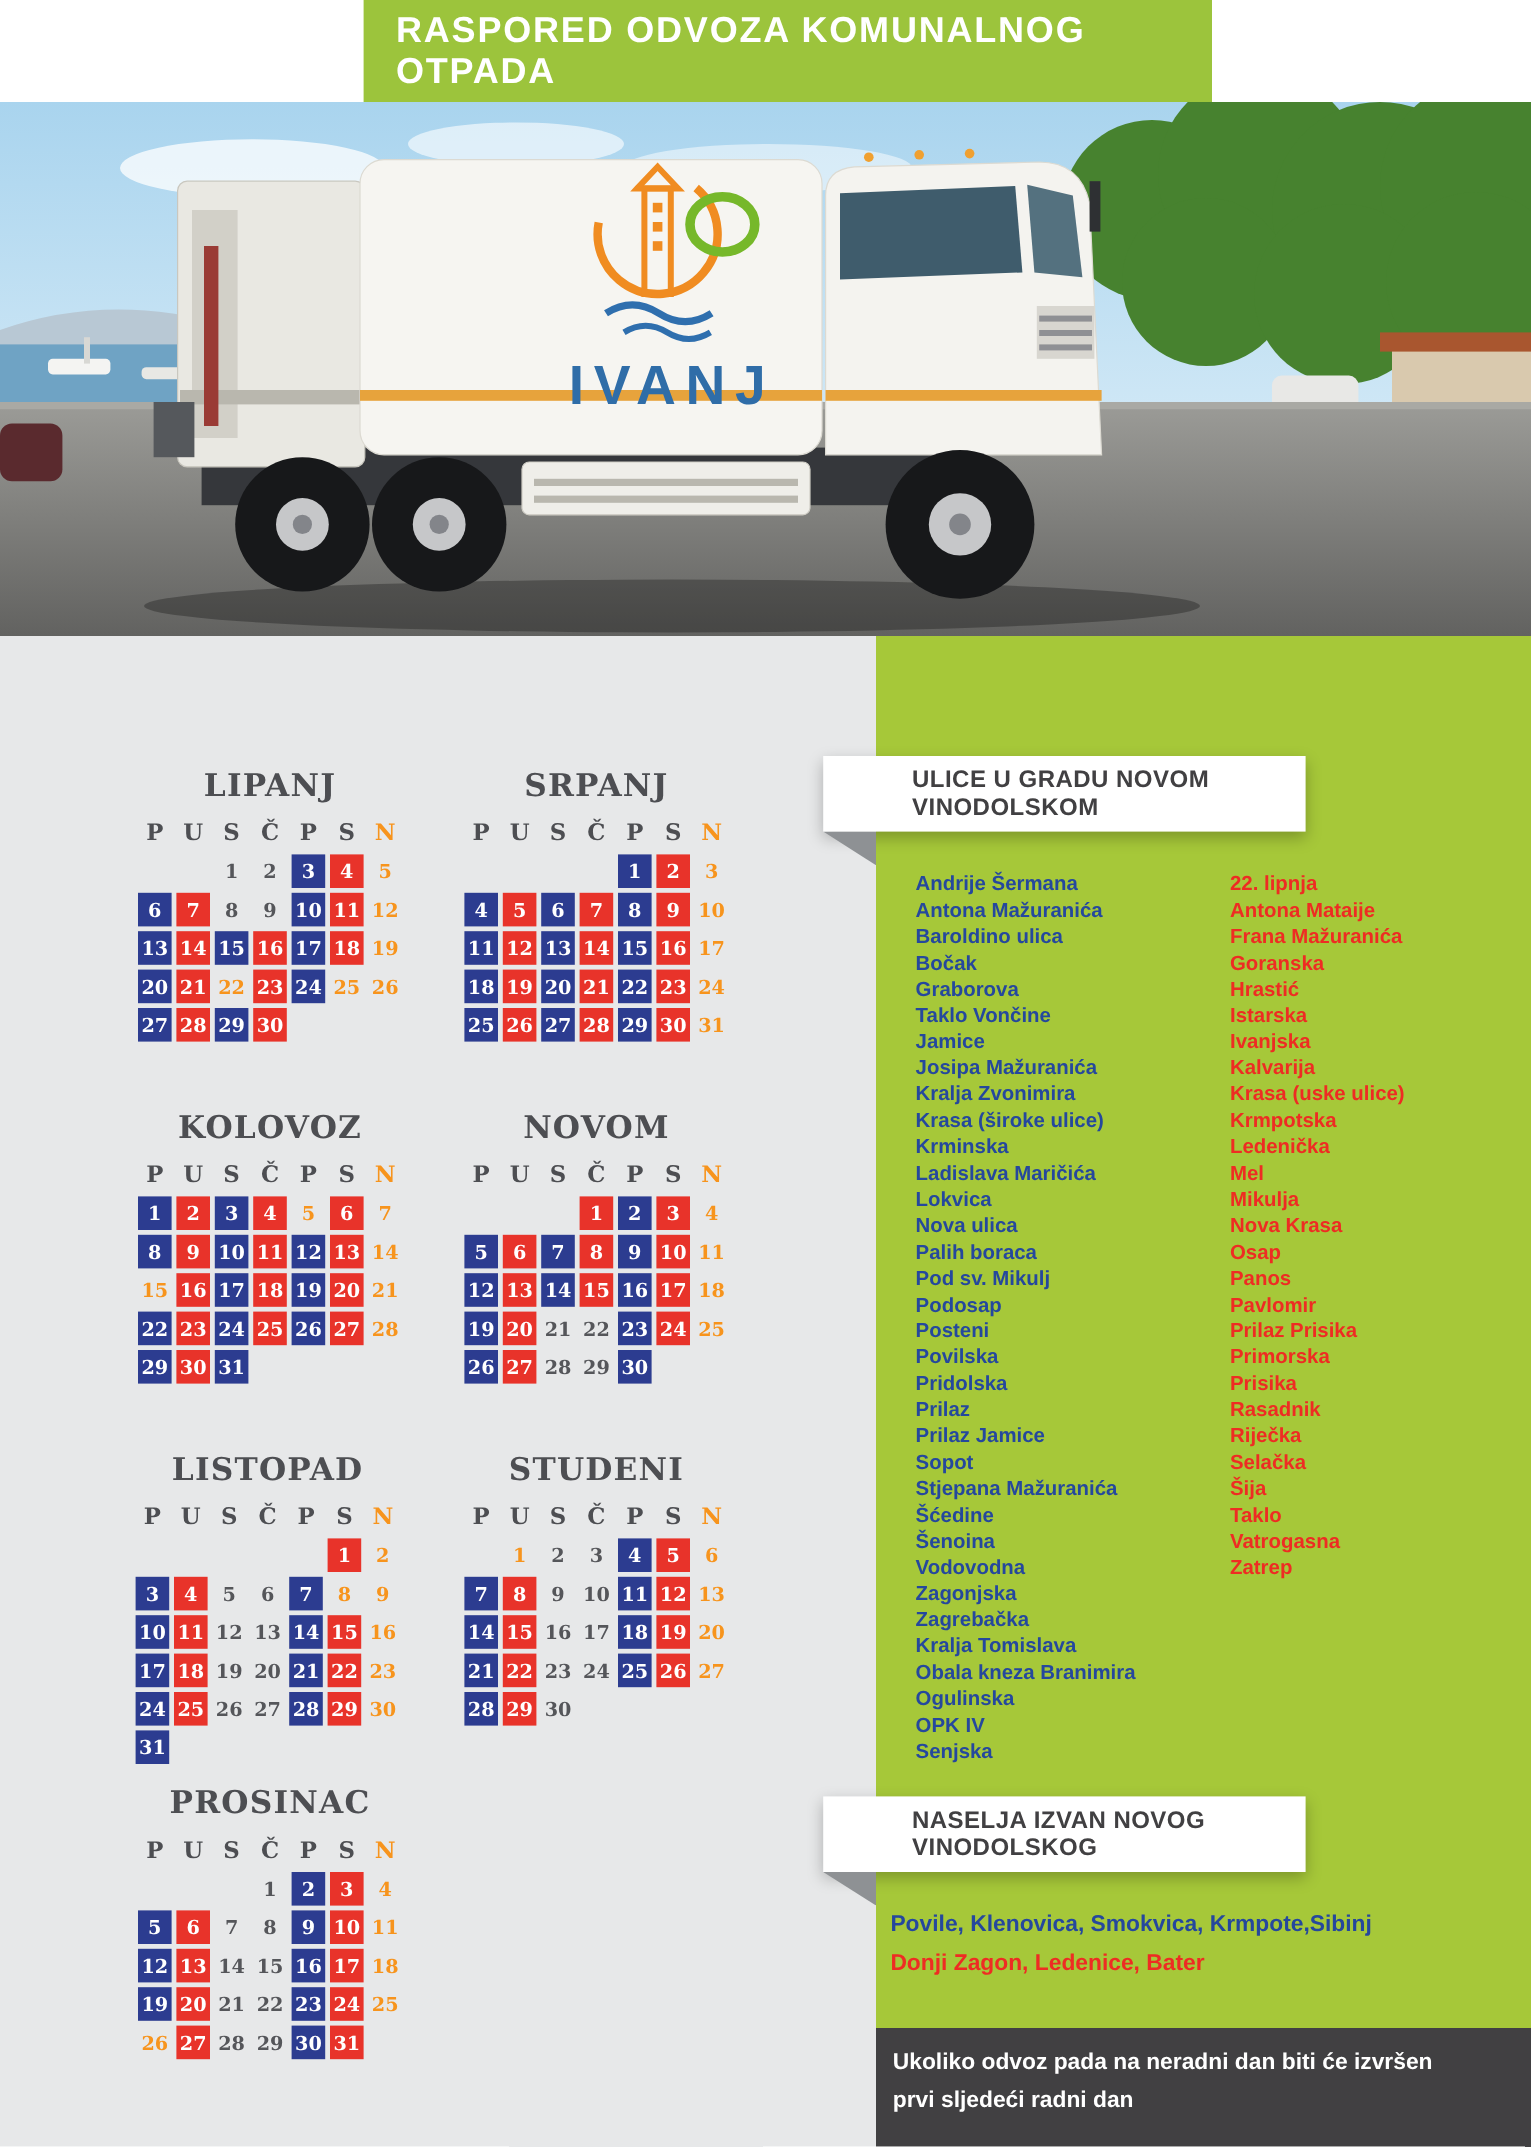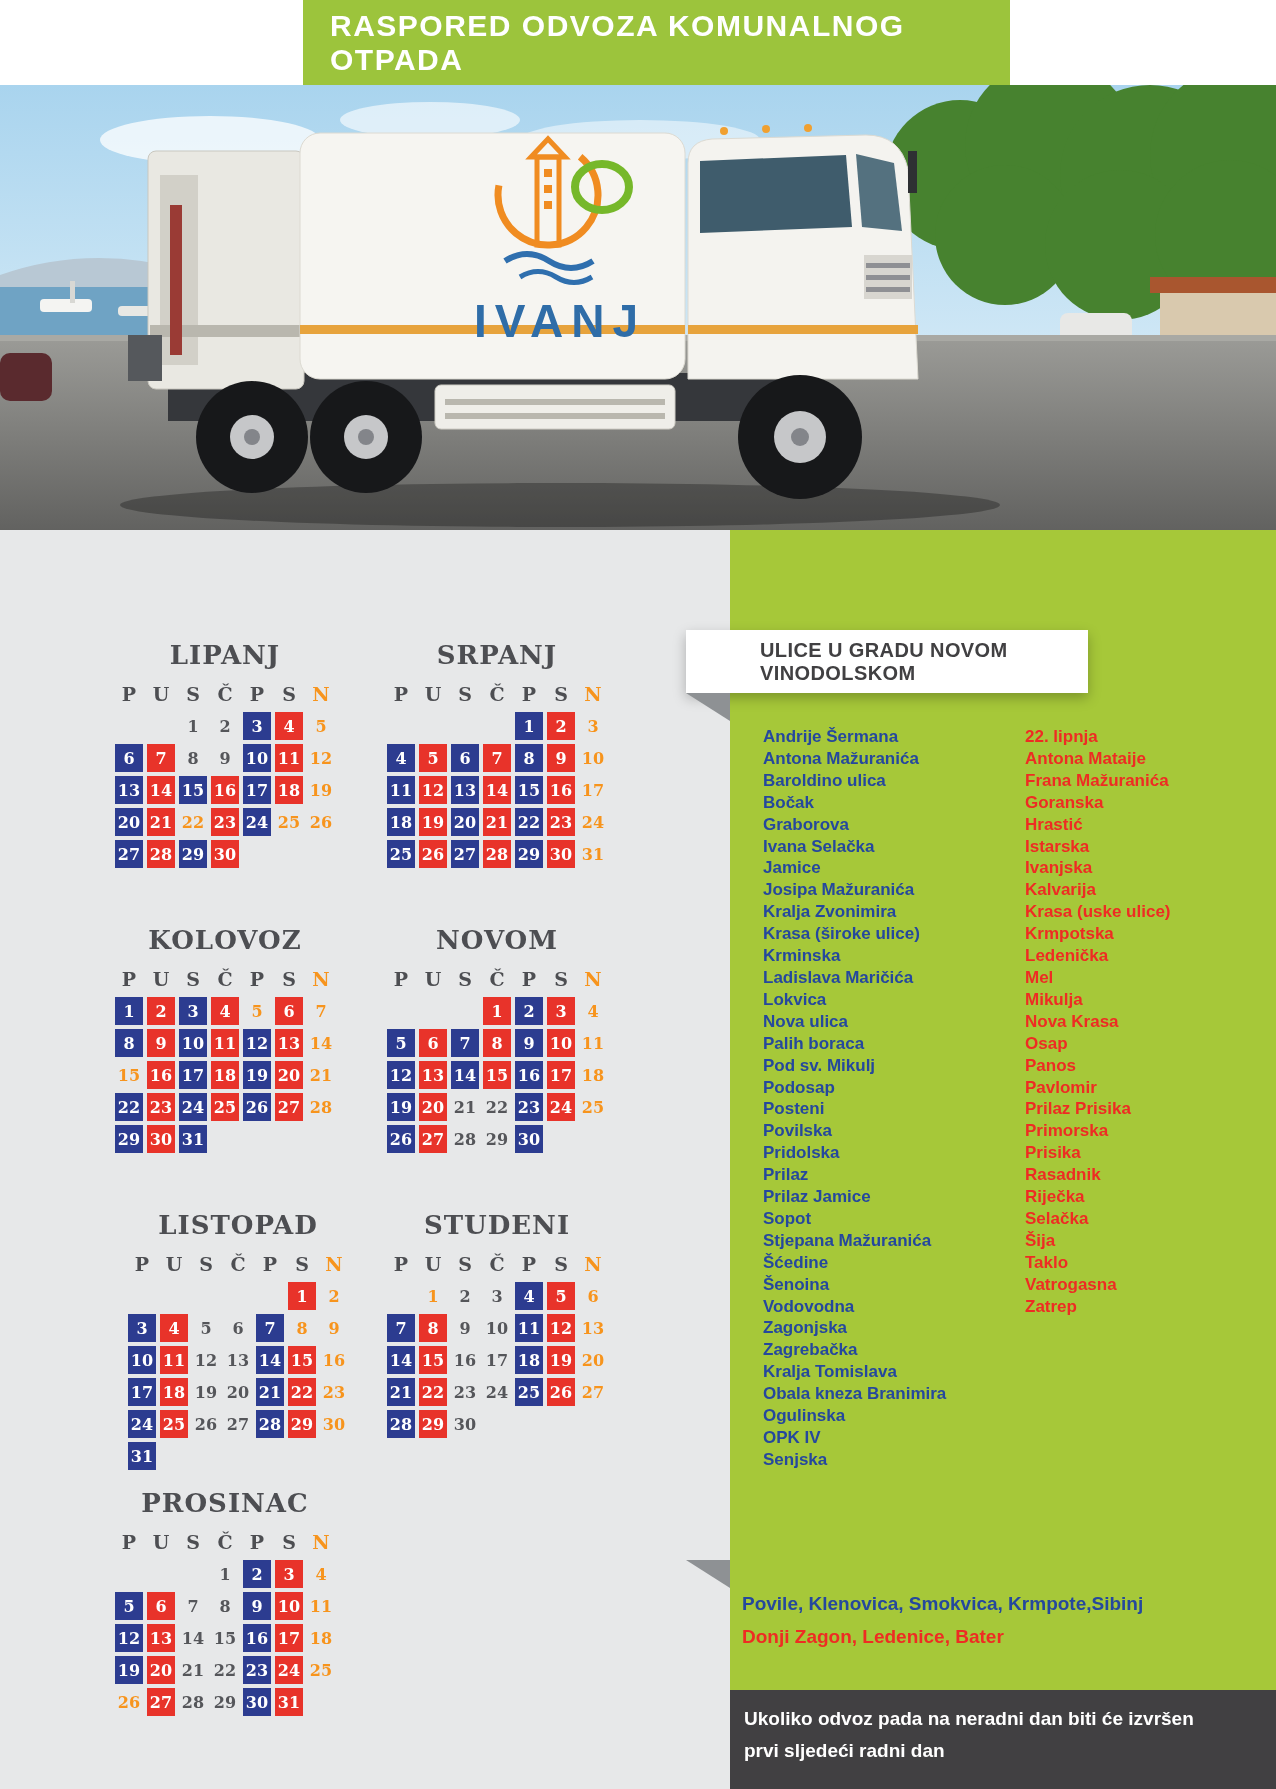--- a/index.html
+++ b/index.html
@@ -323,21 +323,21 @@
           <div class="day b" style="grid-area: 4 / 5;">23</div>
           <div class="day r" style="grid-area: 4 / 6;">24</div>
           <div class="day o" style="grid-area: 4 / 7;">25</div>
           <div class="day b" style="grid-area: 5 / 1;">26</div>
           <div class="day r" style="grid-area: 5 / 2;">27</div>
           <div class="day p" style="grid-area: 5 / 3;">28</div>
           <div class="day p" style="grid-area: 5 / 4;">29</div>
           <div class="day b" style="grid-area: 5 / 5;">30</div>
         </div>
       </div>
-      <div class="month" style="left: 126px; top: 680px;">
+      <div class="month" style="left: 111px; top: 680px;">
         <div class="month-title">LISTOPAD</div>
         <div class="weekdays">
           <div class="wd">P</div>
           <div class="wd">U</div>
           <div class="wd">S</div>
           <div class="wd">Č</div>
           <div class="wd">P</div>
           <div class="wd">S</div>
           <div class="wd sun">N</div>
         </div>
@@ -472,21 +472,21 @@
     <span class="box-label">ULICE U GRADU NOVOM VINODOLSKOM</span>
   </div>
   <div class="fold" style="top:693px"></div>
 
   <div class="streets streets-blue">
       <div>Andrije Šermana</div>
       <div>Antona Mažuranića</div>
       <div>Baroldino ulica</div>
       <div>Bočak</div>
       <div>Graborova</div>
-      <div>Ivana Selačka</div>
+      <div>Taklo Vončine</div>
       <div>Jamice</div>
       <div>Josipa Mažuranića</div>
       <div>Kralja Zvonimira</div>
       <div>Krasa (široke ulice)</div>
       <div>Krminska</div>
       <div>Ladislava Maričića</div>
       <div>Lokvica</div>
       <div>Nova ulica</div>
       <div>Palih boraca</div>
       <div>Pod sv. Mikulj</div>
@@ -532,20 +532,23 @@
       <div>Prisika</div>
       <div>Rasadnik</div>
       <div>Riječka</div>
       <div>Selačka</div>
       <div>Šija</div>
       <div>Taklo</div>
       <div>Vatrogasna</div>
       <div>Zatrep</div>
     </div>
 
+  <div class="panel-box" style="top:1497px">
+    <span class="box-label">NASELJA IZVAN NOVOG VINODOLSKOG</span>
+  </div>
   <div class="fold" style="top:1560px"></div>
 
   <div class="settle settle-blue">Povile, Klenovica, Smokvica, Krmpote,Sibinj</div>
   <div class="settle settle-red">Donji Zagon, Ledenice, Bater</div>
 
   <div class="footer-dark">
     <div>Ukoliko odvoz pada na neradni dan biti će izvršen</div>
     <div>prvi sljedeći radni dan</div>
   </div>
 

